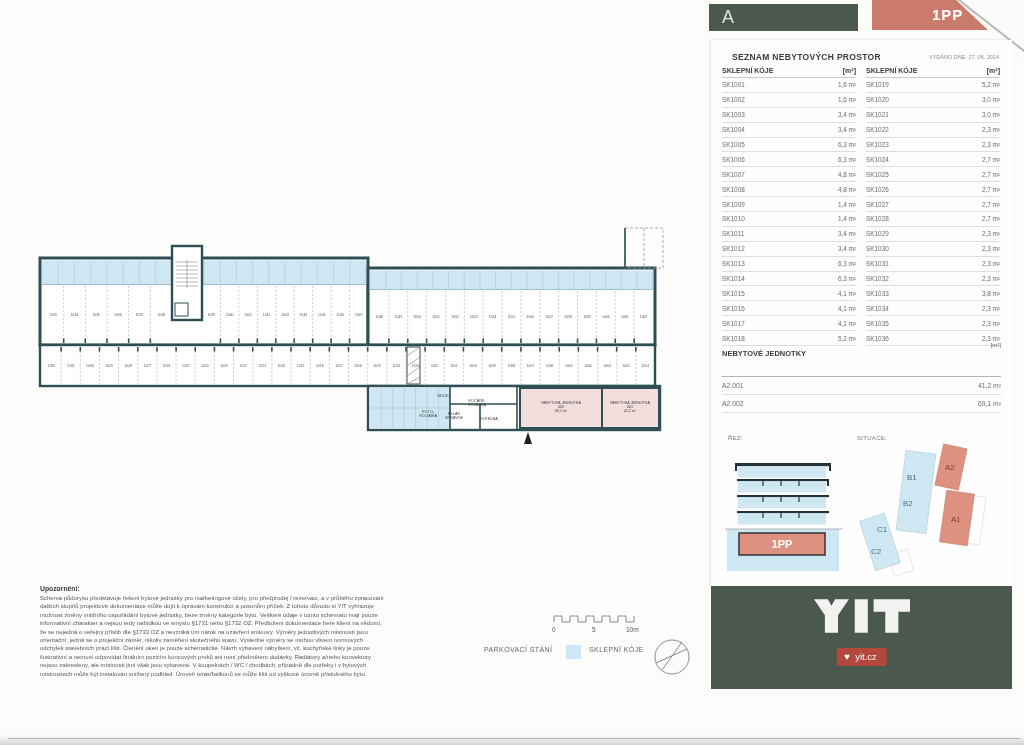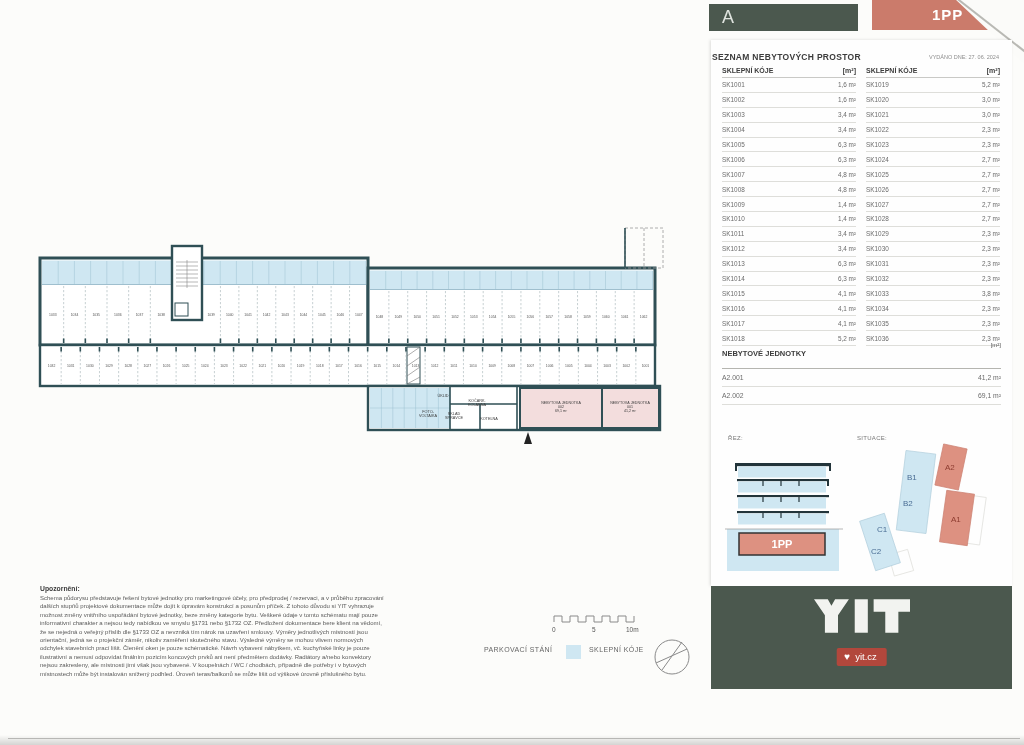--- a/index.html
+++ b/index.html
@@ -10,31 +10,31 @@
   .hdr-green .letter{position:absolute;left:13px;top:3px;font-size:18px;color:#dfe3de;}
   .hdr-salmon{position:absolute;left:872px;top:0;width:140px;height:30px;background:#cb7b6b;}
   .hdr-salmon .floor{position:absolute;left:60px;top:6px;font-size:15px;font-weight:bold;color:#fff;letter-spacing:1px;}
   .curl{position:absolute;left:946px;top:-2px;width:80px;height:68px;background:#fbfbf9;
         clip-path:polygon(10% 0,100% 0,100% 100%);}
   .curl-line{position:absolute;left:941px;top:28px;width:110px;height:2px;background:#b9b9b4;
         transform:rotate(38deg);}
   
   .card{position:absolute;left:711px;top:40px;width:301px;height:546px;background:#fefefe;
         box-shadow:-1px 0 3px rgba(0,0,0,.13);}
-  .card-title{position:absolute;left:1px;top:12px;font-size:8.5px;font-weight:bold;color:#3c3c3c;letter-spacing:.3px;}
+  .card-title{position:absolute;left:21px;top:12px;font-size:8.5px;font-weight:bold;color:#3c3c3c;letter-spacing:.3px;}
   .issued{position:absolute;right:13px;top:14px;font-size:5.5px;color:#8d8d8d;}
   .cols{position:absolute;left:11px;top:27px;width:279px;display:flex;gap:10px;}
   .col{width:134px;}
   .col-head{display:flex;justify-content:space-between;font-size:7px;font-weight:bold;color:#3c3c3c;
         padding-bottom:3px;border-bottom:.5px solid #c9c9c6;}
   .trow{display:flex;justify-content:space-between;align-items:center;height:13.9px;
         font-size:6.4px;color:#6b6b6b;border-bottom:.5px solid #dededa;}
   .neb{position:absolute;left:11px;top:302px;width:279px;}
   .neb-m2{text-align:right;font-size:6px;color:#555;margin-bottom:1px;}
-  .neb-head{font-size:7.5px;font-weight:bold;color:#3c3c3c;border-bottom:.8px solid #b5b5b0;padding-bottom:10px;}
+  .neb-head{font-size:7.5px;font-weight:bold;color:#3c3c3c;border-bottom:.8px solid #b5b5b0;padding-bottom:18px;}
   .neb .trow{height:17px;font-size:6.8px;}
   .mini-label{position:absolute;font-size:6px;color:#777;letter-spacing:.3px;}
   #rez-label{left:17px;top:395px;}
   #situace-label{left:146px;top:395px;}
   #rez-svg{position:absolute;left:14px;top:407px;}
   #sit-svg{position:absolute;left:138px;top:400px;}
   
   .footer{position:absolute;left:711px;top:586px;width:301px;height:103px;background:#4b584e;}
   .footer .logo{position:absolute;left:50%;top:13px;transform:translateX(-50%);}
   .badge{position:absolute;left:50%;top:62px;transform:translateX(-50%);background:#b2473c;color:#fff;

